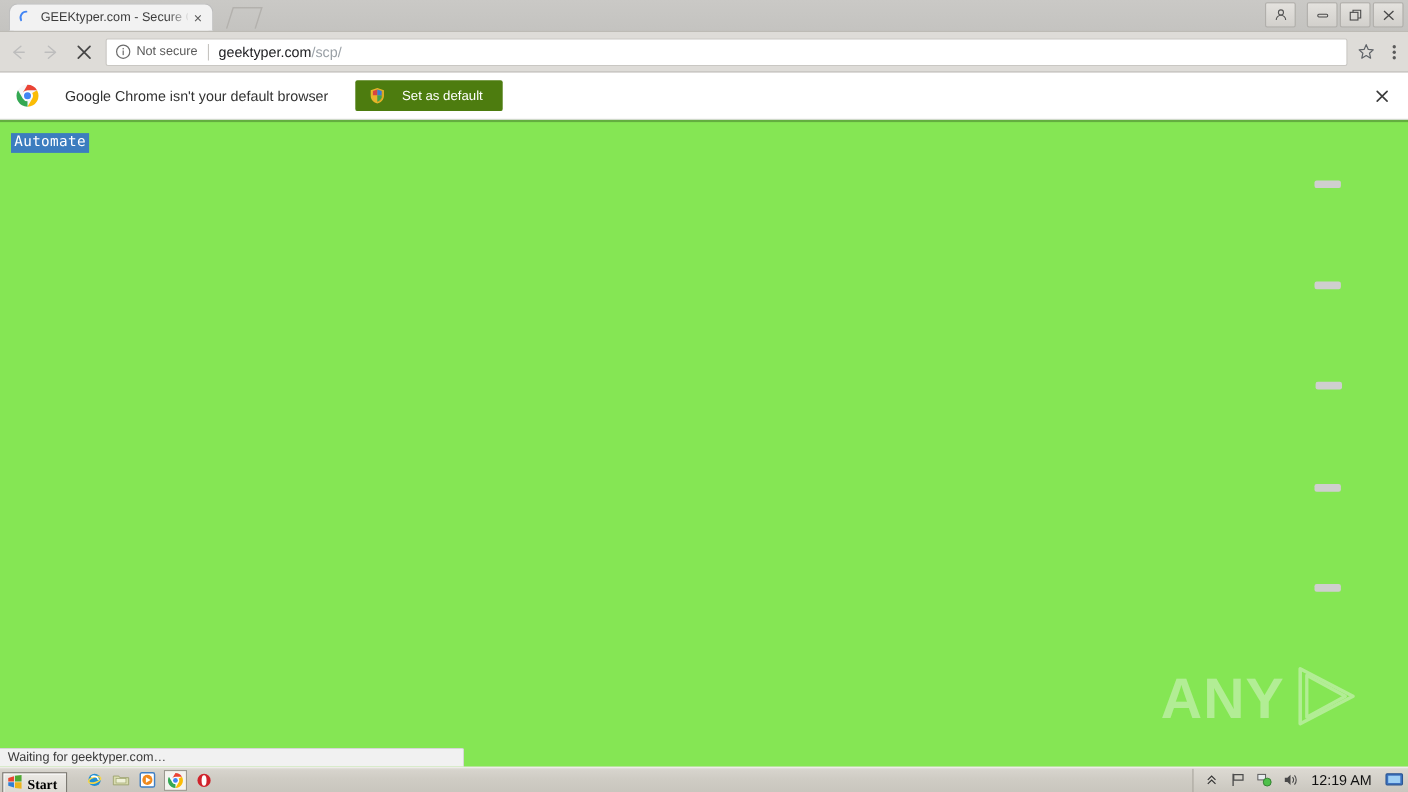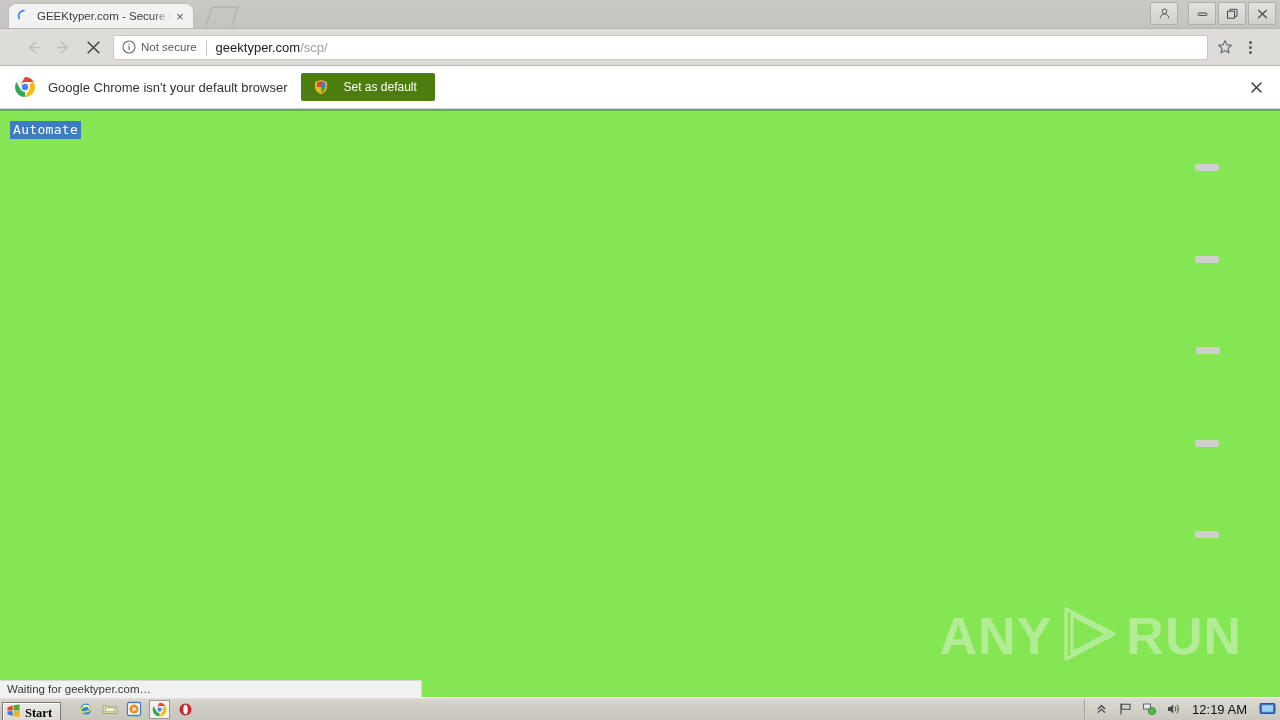--- a/index.html
+++ b/index.html
@@ -103,21 +103,21 @@
   .wincap.profile { margin-right: 8px; }
 
   
   .toolbar {
     position: relative;
     height: 37px;
     background: #dedcd8;
     border-bottom: 1px solid #b6b4b0;
     display: flex;
     align-items: center;
-    padding: 0 18px;
+    padding: 0 1px;
     box-sizing: border-box;
   }
   .navbtn {
     width: 30px; height: 28px;
     display: flex; align-items: center; justify-content: center;
     flex: 0 0 auto;
   }
   .navbtn.disabled { color: #bcbcbc; }
   .navbtn.stop { color: #474747; }
   .omnibox {
@@ -178,20 +178,21 @@
   
   .infobar {
     position: relative;
     height: 43px;
     background: #ffffff;
     border-bottom: 1px solid #d4d4d4;
     display: flex;
     align-items: center;
     padding: 0 10px 0 14px;
     box-sizing: border-box;
+    gap: 11px;
   }
   .chrome-logo { flex: 0 0 22px; width:22px; height:22px; margin-right:12px; }
   .infobar-text {
     font-size: 13px;
     color: #333333;
     white-space: nowrap;
   }
   .setdefault-btn {
     margin-left: 14px;
     height: 28px;
@@ -503,21 +504,20 @@
       <div class="stub" style="left:1195px; top:422px;"></div>
 
       <div class="watermark">
         <span class="wm-text">ANY</span>
         <span class="wm-mark">
           <svg width="62" height="58" viewBox="0 0 62 58">
             <path d="M8 4 L8 54 L56 29 Z" fill="none" stroke="#f2f7ef" stroke-width="3.2" stroke-linejoin="round"></path>
             <path d="M14 10 L14 48 L49 29 Z" fill="none" stroke="#f2f7ef" stroke-width="3" stroke-linejoin="round"></path>
           </svg>
         </span>
-        <span class="wm-text">RUN</span>
       </div>
 
       <div class="statusbar">
         <span>Waiting for geektyper.com…</span>
       </div>
     </div>
   </div>
 
   <div class="taskbar">
 

